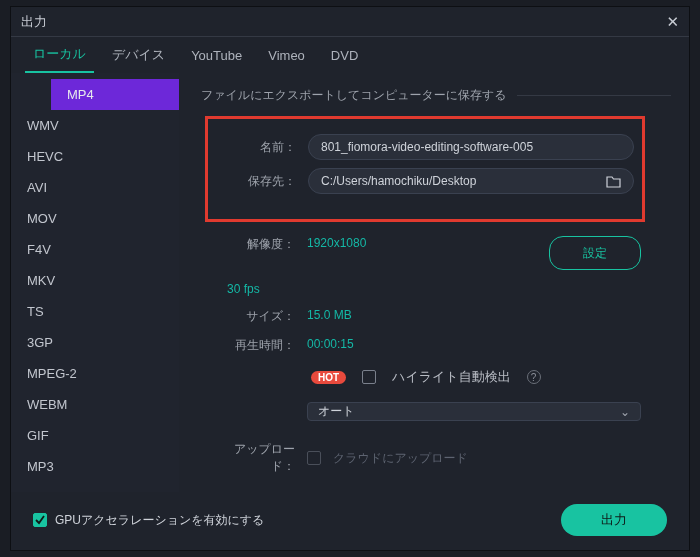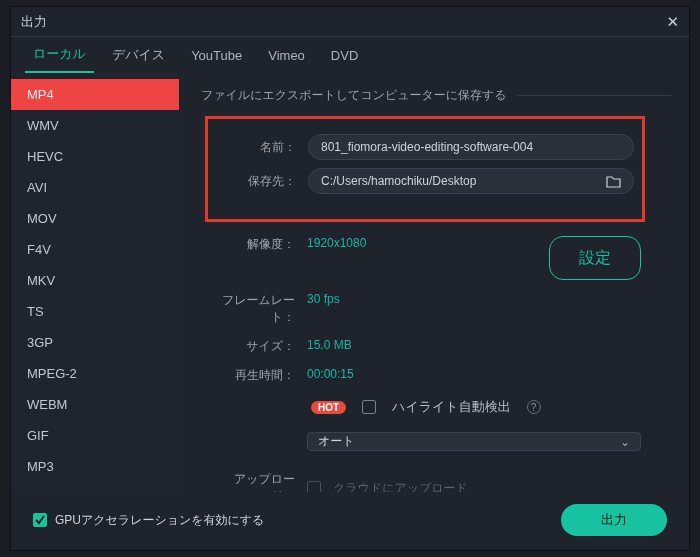--- a/index.html
+++ b/index.html
@@ -53,22 +53,23 @@
     overflow-y: auto;
     padding-top: 6px;
   }
   .side-item {
     padding: 8px 16px;
     color: #c2c6ce;
     cursor: pointer;
     font-size: 13px;
   }
   .side-item.selected {
-    background: #ef4444;
+    background: #6d28d9;
     color: #e6e8ec;
+    margin-left: 40px;
   }
   .main {
     flex: 1;
     padding: 14px 18px 10px 22px;
     display: flex; flex-direction: column;
     position: relative;
     overflow: hidden;
   }
   .section-head {
     display: flex; align-items: center; gap: 10px;
@@ -103,26 +104,26 @@
     display: flex; align-items: center;
     padding: 0 12px;
     color: #cfd3da;
     font-size: 12px;
     position: relative;
   }
   .field .val { flex: 1; overflow: hidden; white-space: nowrap; text-overflow: ellipsis; }
   .folder-ic svg { display: block; }
   .plain-val { color: #14b8a6; font-size: 12px; }
   .settings-btn {
-    height: 44px; width: 92px;
+    height: 34px; width: 92px;
     border: 1.5px solid #18c3a1;
     color: #18c3a1;
     border-radius: 14px;
     display: flex; align-items: center; justify-content: center;
-    font-size: 16px;
+    font-size: 12px;
     cursor: pointer;
     margin-left: 20px;
   }
   .res-row { display: flex; align-items: flex-start; margin: 6px 30px 6px 14px; }
   .res-row .form-label { width: 80px; }
   .res-row .plain-val { margin-left: 12px; }
   .res-row .spacer { flex: 1; }
   .hot-row {
     display: flex; align-items: center; margin: 8px 30px 8px 14px;
     gap: 16px;
@@ -219,21 +220,21 @@
     <div class="main">
       <div class="section-head">
         <span>ファイルにエクスポートしてコンピューターに保存する</span>
         <span class="rule"></span>
       </div>
 
       <div class="redbox">
         <div class="form-row">
           <span class="form-label">名前：</span>
           <div class="field">
-            <span class="val">801_fiomora-video-editing-software-004</span>
+            <span class="val">801_fiomora-video-editing-software-005</span>
           </div>
         </div>
         <div class="form-row">
           <span class="form-label">保存先：</span>
           <div class="field">
             <span class="val">C:/Users/hamochiku/Desktop</span>
             <span class="folder-ic">
               <svg width="15" height="13" viewBox="0 0 15 13">
                   <path d="M1 2h5l1.5 2H14v8H1z" fill="none" stroke="#cfd3da" stroke-width="1.2"></path>
                 </svg>
@@ -242,21 +243,20 @@
         </div>
       </div>
 
       <div class="res-row">
         <span class="form-label">解像度：</span>
         <span class="plain-val">1920x1080</span>
         <span class="spacer"></span>
         <div class="settings-btn">設定</div>
       </div>
       <div class="res-row">
-        <span class="form-label">フレームレート：</span>
         <span class="plain-val">30 fps</span>
       </div>
       <div class="res-row">
         <span class="form-label">サイズ：</span>
         <span class="plain-val">15.0 MB</span>
       </div>
       <div class="res-row">
         <span class="form-label">再生時間：</span>
         <span class="plain-val">00:00:15</span>
       </div>

